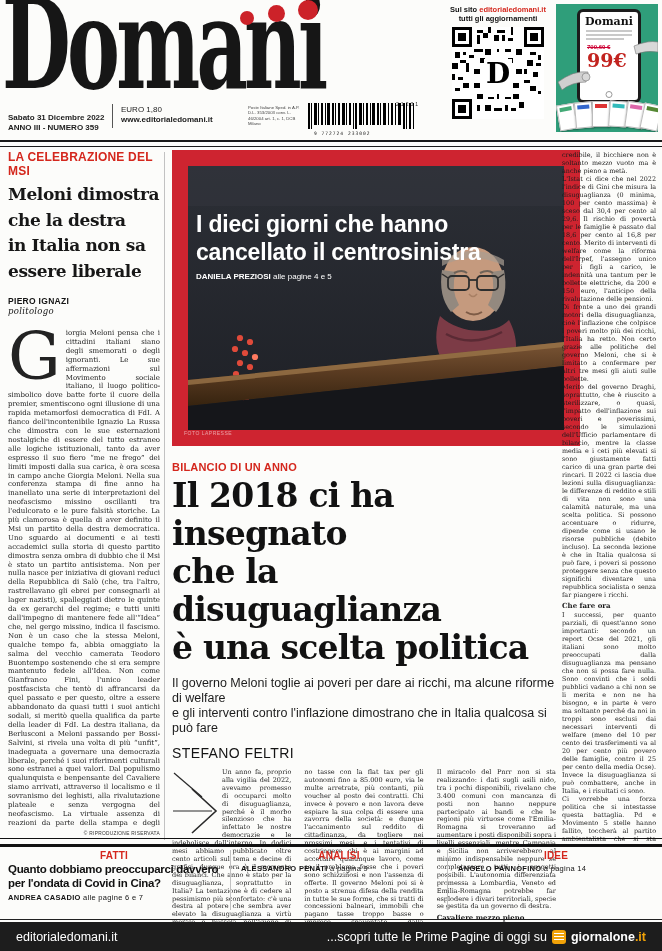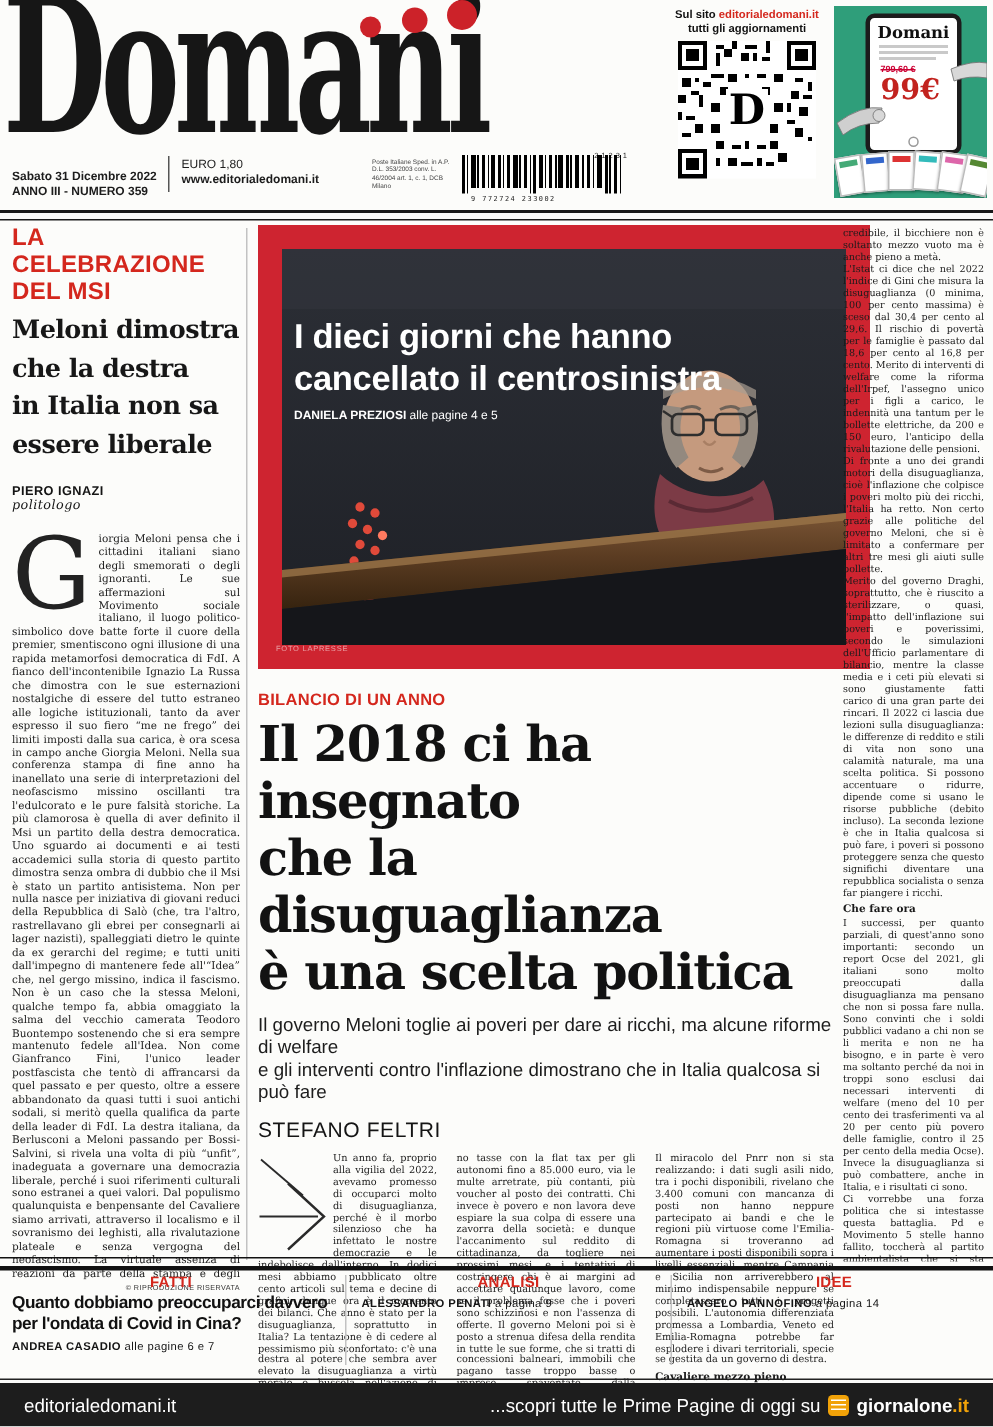--- a/index.html
+++ b/index.html
@@ -266,21 +266,21 @@
             <rect x="101" width="2" height="26"></rect>
             <rect x="105" width="1" height="26"></rect>
         </g>
       </svg>
       <span class="bc-num">9 772724 233002</span>
     </div>
   </div>
   <div class="ruleband"></div>
 
   <div class="lcol">
-    <div class="kicker" style="font-size:16px;">LA CELEBRAZIONE DEL MSI</div>
+    <div class="kicker" style="font-size:12px;">LA CELEBRAZIONE DEL MSI</div>
     <div class="lhead">Meloni dimostra
 che la destra
 in Italia non sa
 essere liberale</div>
     <div class="byline" style="margin-top:12px;">
       <b>PIERO IGNAZI</b>
       <span class="lrole">politologo</span>
     </div>
     <div class="lbody">
       <span class="dropcap">G</span><span>iorgia Meloni pensa che i cittadini italiani siano degli smemorati o degli ignoranti. Le sue affermazioni sul Movimento sociale italiano, il luogo politico-simbolico dove batte forte il cuore della premier, smentiscono ogni illusione di una rapida metamorfosi democratica di FdI. A fianco dell'incontenibile Ignazio La Russa che dimostra con le sue esternazioni nostalgiche di essere del tutto estraneo alle logiche istituzionali, tanto da aver espresso il suo fiero “me ne frego” dei limiti imposti dalla sua carica, è ora scesa in campo anche Giorgia Meloni. Nella sua conferenza stampa di fine anno ha inanellato una serie di interpretazioni del neofascismo missino oscillanti tra l'edulcorato e le pure falsità storiche. La più clamorosa è quella di aver definito il Msi un partito della destra democratica. Uno sguardo ai documenti e ai testi accademici sulla storia di questo partito dimostra senza ombra di dubbio che il Msi è stato un partito antisistema. Non per nulla nasce per iniziativa di giovani reduci della Repubblica di Salò (che, tra l'altro, rastrellavano gli ebrei per consegnarli ai lager nazisti), spalleggiati dietro le quinte da ex gerarchi del regime; e tutti uniti dall'impegno di mantenere fede all'“Idea” che, nel gergo missino, indica il fascismo. Non è un caso che la stessa Meloni, qualche tempo fa, abbia omaggiato la salma del vecchio camerata Teodoro Buontempo sostenendo che si era sempre mantenuto fedele all'Idea. Non come Gianfranco Fini, l'unico leader postfascista che tentò di affrancarsi da quel passato e per questo, oltre a essere abbandonato da quasi tutti i suoi antichi sodali, si meritò quella qualifica da parte della leader di FdI. La destra italiana, da Berlusconi a Meloni passando per Bossi-Salvini, si rivela una volta di più “unfit”, inadeguata a governare una democrazia liberale, perché i suoi riferimenti culturali sono estranei a quei valori. Dal populismo qualunquista e benpensante del Cavaliere siamo arrivati, attraverso il localismo e il sovranismo dei leghisti, alla rivalutazione plateale e senza vergogna del neofascismo. La virtuale assenza di reazioni da parte della stampa e degli opinionisti moderati, per non dire, ovviamente, del mondo della destra, quando costoro hanno chiesto per decenni abiure e pentimenti agli ex comunisti senza esserne mai sazi, dice molto della destra soi disant liberale di questo paese. Forse destra liberale è un ossimoro in Italia, contrariamente al resto d'Europa. E proprio questo silenzio pavimenta la via verso forme di democrazia illiberale all'ungherese, di cui il decreto sui rave party – vera, drammatica urgenza nazionale! – pone la prima pietra.</span>

